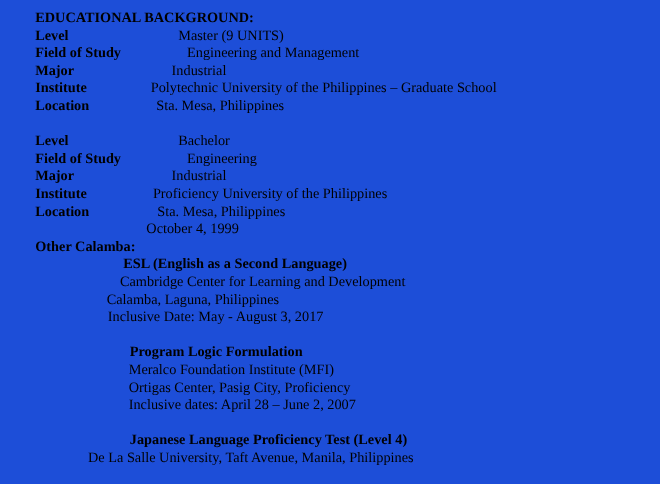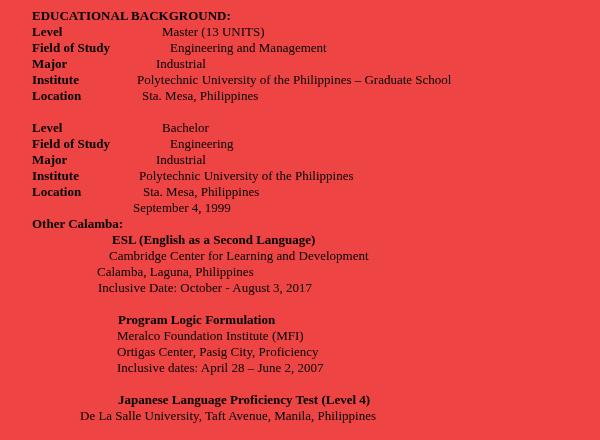--- a/index.html
+++ b/index.html
@@ -1,19 +1,19 @@
 <!DOCTYPE html>
 <html><head>
 <meta charset="utf-8">
 <style>
   html, body { margin: 0; padding: 0; background: #ffffff; }
   .page {
     width: 600px;
     height: 440px;
-    background: #ef4444;
+    background: #1d4ed8;
     color: #000000;
     font-family: "Liberation Serif", "DejaVu Serif", serif;
     font-size: 13px;
     line-height: 16px;
     position: relative;
     box-sizing: border-box;
     padding-top: 8px;
     overflow: hidden;
   }
   .line { height: 16px; position: relative; white-space: nowrap; }
@@ -24,21 +24,21 @@
 <body>
 
 <div class="page">
 
   <div class="line">
     <span class="b" style="left:32px">EDUCATIONAL BACKGROUND:</span>
   </div>
 
   <div class="line">
     <span class="b" style="left:32px">Level</span>
-    <span style="left:162px">Master (13 UNITS)</span>
+    <span style="left:162px">Master (9 UNITS)</span>
   </div>
   <div class="line">
     <span class="b" style="left:32px">Field of Study</span>
     <span style="left:170px">Engineering and Management</span>
   </div>
   <div class="line">
     <span class="b" style="left:32px">Major</span>
     <span style="left:156px">Industrial</span>
   </div>
   <div class="line">
@@ -59,45 +59,45 @@
   <div class="line">
     <span class="b" style="left:32px">Field of Study</span>
     <span style="left:170px">Engineering</span>
   </div>
   <div class="line">
     <span class="b" style="left:32px">Major</span>
     <span style="left:156px">Industrial</span>
   </div>
   <div class="line">
     <span class="b" style="left:32px">Institute</span>
-    <span style="left:139px">Polytechnic University of the Philippines</span>
+    <span style="left:139px">Proficiency University of the Philippines</span>
   </div>
   <div class="line">
     <span class="b" style="left:32px">Location</span>
     <span style="left:143px">Sta. Mesa, Philippines</span>
   </div>
   <div class="line">
-    <span style="left:133px">September 4, 1999</span>
+    <span style="left:133px">October 4, 1999</span>
   </div>
 
   <div class="line">
     <span class="b" style="left:32px">Other Calamba:</span>
   </div>
 
   <div class="line">
     <span class="b" style="left:112px">ESL (English as a Second Language)</span>
   </div>
   <div class="line">
     <span style="left:109px">Cambridge Center for Learning and Development</span>
   </div>
   <div class="line">
     <span style="left:97px">Calamba, Laguna, Philippines</span>
   </div>
   <div class="line">
-    <span style="left:98px">Inclusive Date: October - August 3, 2017</span>
+    <span style="left:98px">Inclusive Date: May - August 3, 2017</span>
   </div>
 
   <div class="line"></div>
 
   <div class="line">
     <span class="b" style="left:118px">Program Logic Formulation</span>
   </div>
   <div class="line">
     <span style="left:117px">Meralco Foundation Institute (MFI)</span>
   </div>

